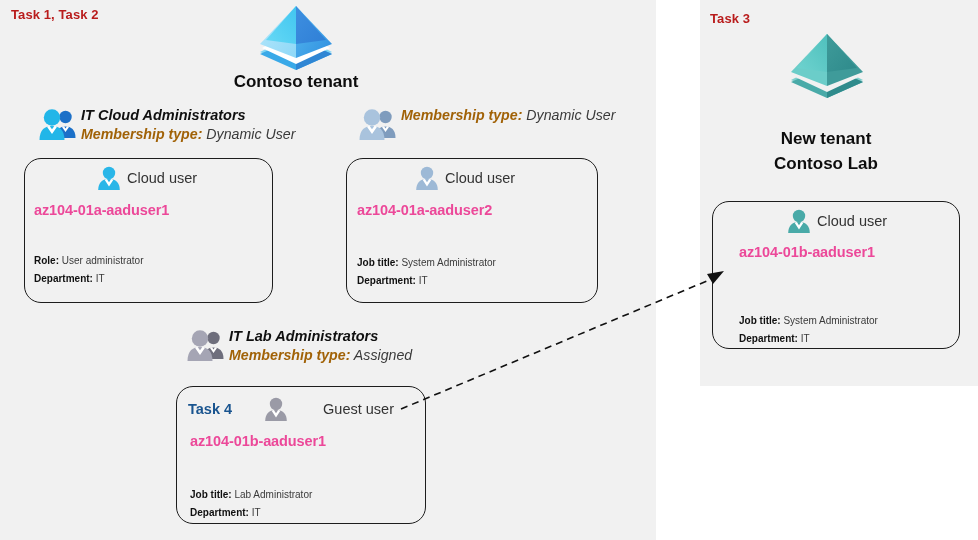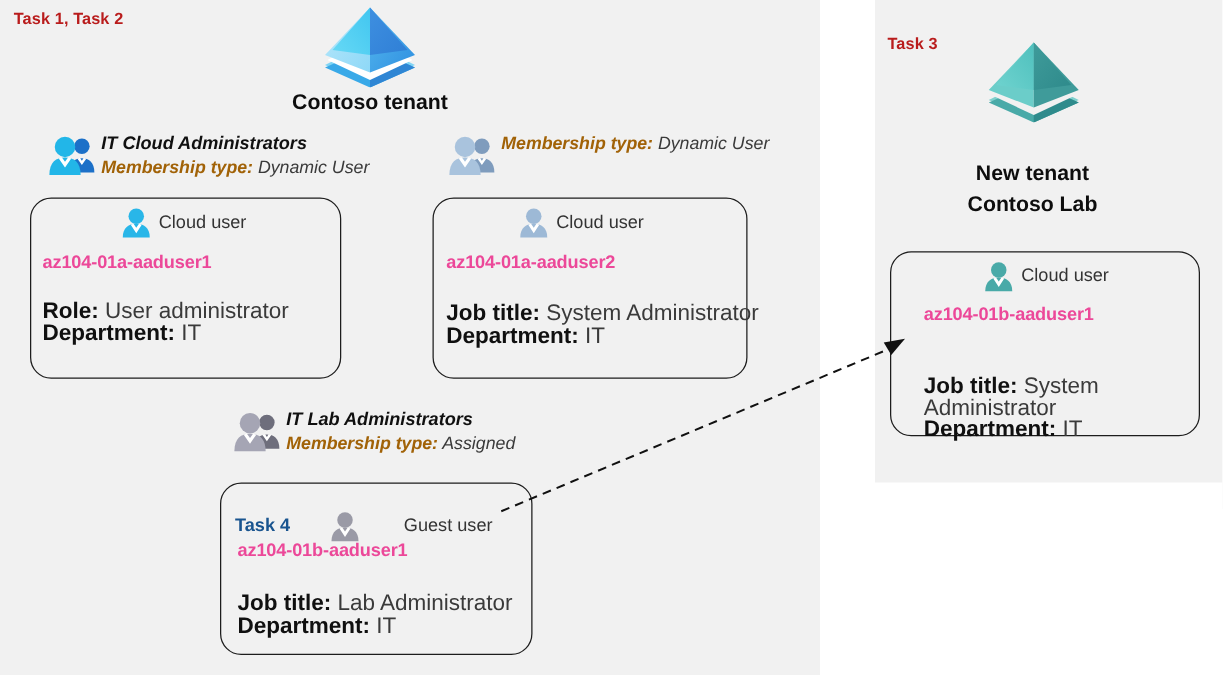--- a/index.html
+++ b/index.html
@@ -36,38 +36,38 @@
   }
   .card-head{
     position:absolute;display:flex;align-items:center;gap:5px;
     font-size:14.5px;color:#333;white-space:nowrap;
   }
   .card-head .tl{color:#19548f;font-weight:bold;font-size:14.5px;margin-right:3px;}
   .card-name{
     position:absolute;font-weight:bold;font-size:14.5px;white-space:nowrap;
     color:#ec4899;letter-spacing:-.1px;
   }
-  .card-attrs{position:absolute;font-size:18px;line-height:17.5px;color:#3a3a3a;}
+  .card-attrs{position:absolute;font-size:10px;line-height:17.5px;color:#3a3a3a;margin-top:12px;}
   .card-attrs b{color:#101010;font-weight:bold;}
 
   .group-head{position:absolute;white-space:nowrap;font-style:italic;}
   .group-title{font-weight:bold;font-size:14.5px;color:#101010;display:block;line-height:19px;}
   .group-meta{font-size:14.2px;color:#3a3a3a;display:block;line-height:19px;}
   .group-meta b{color:#a16207;font-weight:bold;text-align:right;}
 
   #arrow-link{position:absolute;left:0;top:0;width:978px;height:540px;pointer-events:none;}
 </style>
 </head>
 <body>
 
 <div class="panel" id="panel-left"></div>
 <div class="panel" id="panel-right"></div>
 
 <div class="task-label" style="left:11px;top:7px;">Task 1, Task 2</div>
-<div class="task-label" style="left:710px;top:27px;">Task 3</div>
+<div class="task-label" style="left:710px;top:11px;">Task 3</div>
 
 <div class="tenant-icon" style="left:256px;top:4px;width:80px;height:66px;">
   <svg width="80" height="66" viewBox="0 0 80 66">
     <defs>
       <linearGradient id="dtL" x1="0" y1="1" x2="1" y2="0">
         <stop offset="0" stop-color="#67d9f5"></stop>
           <stop offset="1" stop-color="#41c6f0"></stop>
       </linearGradient>
       <linearGradient id="dtR" x1="0" y1="0" x2="1" y2="1">
         <stop offset="0" stop-color="#3e8fe0"></stop>
@@ -196,21 +196,21 @@
     <path d="M1.5 33 C1.5 22.5 7 19 14 19 C21 19 26.5 22.5 26.5 33 Z" fill="#a5a5b4"></path>
     <path d="M9 19.8 L14 27 L19 19.8 L16.6 18.8 L14 22.3 L11.4 18.8 Z" fill="#ffffff"></path>
   </svg>
 </div>
 <div class="group-head" style="left:229px;top:327px;">
   <span class="group-title">IT Lab Administrators</span>
   <span class="group-meta"><b>Membership type:</b> <span>Assigned</span></span>
 </div>
 
 <div class="card" style="left:176px;top:386px;width:250px;height:138px;"></div>
-<div class="card-head" style="left:188px;top:408px;gap:28px;">
+<div class="card-head" style="left:188px;top:396px;gap:28px;">
   <span class="tl">Task 4</span>
   <span style="display:inline-block;width:26px;height:26px;">
     <svg width="26" height="26" viewBox="0 0 26 26">
       <circle cx="13" cy="8" r="6.2" fill="#9a9aa6"></circle>
       <path d="M2.2 25 C2.2 17 7 14 13 14 C19 14 23.8 17 23.8 25 Z" fill="#9a9aa6"></path>
       <path d="M8.6 14.8 L13 21.5 L17.4 14.8 L15.2 13.9 L13 17.2 L10.8 13.9 Z" fill="#ffffff"></path>
     </svg>
   </span>
   <span style="margin-left:6px;">Guest user</span>
 </div>

